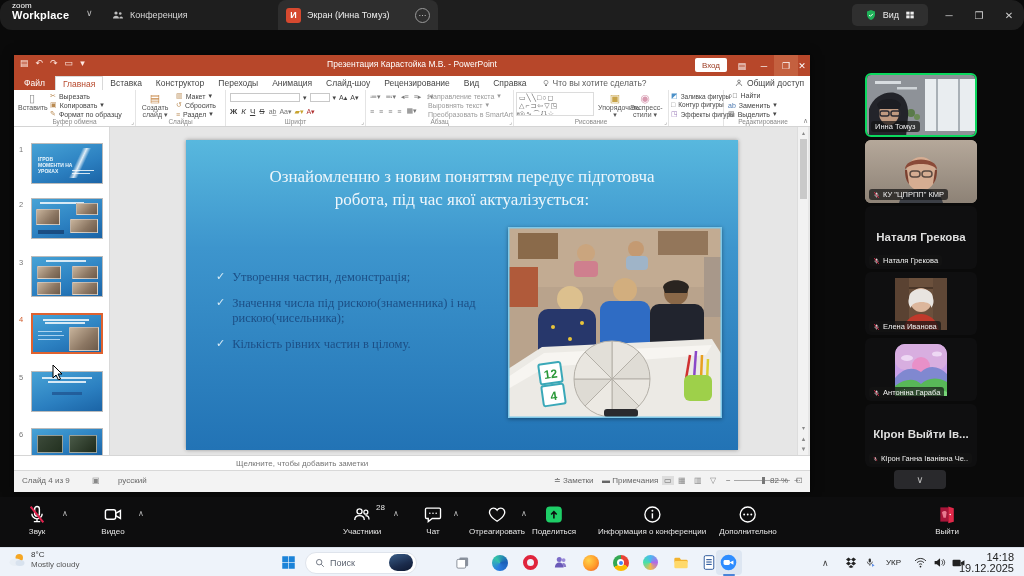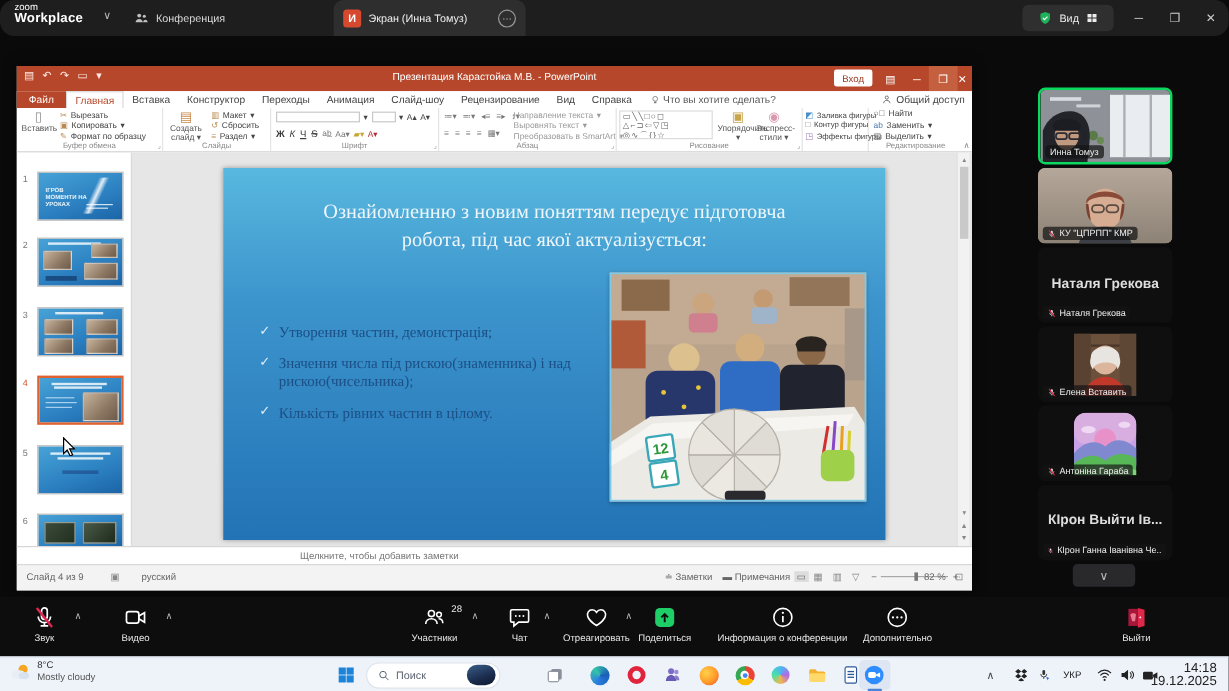--- a/index.html
+++ b/index.html
@@ -66,21 +66,21 @@
   .sbullets { position:absolute; left:30px; top:130px; width:300px; font-family:"Liberation Serif",serif; font-size:12.5px; color:#1c4f86; }
   .sb { display:flex; gap:7px; margin-bottom:10px; line-height:1.25; }
   .sb .chk { color:#d9ecf6; font-size:11px; }
   .sphoto { position:absolute; left:322px; top:87px; width:214px; height:191px; box-shadow:0 1px 4px rgba(0,0,0,.4); }
 
   .vscroll { position:absolute; right:2px; top:0; width:11px; height:328px; background:#f2f2f2; border-left:1px solid #ddd; }
   .vscroll .ar { position:absolute; left:0; width:11px; text-align:center; font-size:6px; color:#888; }
   .vthumb { position:absolute; left:2px; top:12px; width:7px; height:60px; background:#c9c9c9; }
 
   .notes { position:absolute; left:0; top:400px; width:796px; height:15px; background:#fff; border-top:1px solid #d6d6d6; }
-  .notes .ntext { position:absolute; left:220px; top:3px; font-size:8px; color:#777;padding-left:16px; }
+  .notes .ntext { position:absolute; left:206px; top:3px; font-size:8px; color:#777;padding-left:16px; }
   .pstatus { position:absolute; left:0; top:415px; width:796px; height:22px; background:#f3f3f3; border-top:1px solid #d8d8d8; font-size:8px; color:#666; }
   .pstatus .it { position:absolute; top:5px;text-align:center; }
   .zslider { position:absolute; top:9px; width:56px; height:1px; background:#a8a8a8; }
   .zknob { position:absolute; top:-3px; left:28px; width:3px; height:7px; background:#777; }
 
   
   .tile { position:absolute; left:865px; width:112px; height:63px; border-radius:6px; overflow:hidden; }
   .tile .nm { position:absolute; left:4px; bottom:3px; background:rgba(20,20,20,.72); color:#efefef; font-size:7.5px; padding:1px 4px; border-radius:3px; display:flex; align-items:center; gap:3px; white-space:nowrap; max-width:103px; overflow:hidden; }
   .bigname { position:absolute; left:855px; width:132px; text-align:center; color:#dedede; font-weight:700; font-size:11.5px; white-space:nowrap; overflow:hidden; }
   .avwrap { display:flex; align-items:center; justify-content:center; width:112px; height:63px; }
@@ -552,21 +552,21 @@
         <path d="M14 20c0-12 24-12 24 0 2 6-2 10-2 10 2-8-20-8-20 0 0 0-4-4-2-10z" fill="#e8e4e0"></path>
         <path d="M8 52c2-12 12-16 18-16s16 4 18 16z" fill="#c0392b"></path>
       </svg>
     </div>
     <div class="nm">
       <svg width="7" height="8" viewBox="0 0 24 24">
           <rect x="9" y="3" width="6" height="11" rx="3" fill="#ddd"></rect>
           <path d="M6 11a6 6 0 0 0 12 0M12 17v4" stroke="#ddd" stroke-width="2" fill="none"></path>
           <line x1="4" y1="2" x2="20" y2="22" stroke="#e02849" stroke-width="3"></line>
         </svg>
-      <span>Елена Вставить</span>
+      <span>Елена Иванова</span>
     </div>
   </div>
 
   <div class="tile" style="top:338px;background:#0f0f10">
     <div class="avwrap">
       <svg width="52" height="52" viewBox="0 0 52 52">
         <rect width="52" height="52" rx="10" fill="#c9a0e8"></rect>
         <rect width="52" height="26" rx="10" fill="#d8aee0"></rect>
         <circle cx="26" cy="22" r="9" fill="#e890c8"></circle>
         <path d="M0 34c8-10 18-12 26-6 8-8 18-6 26 2v14H0z" fill="#8088d0"></path>

